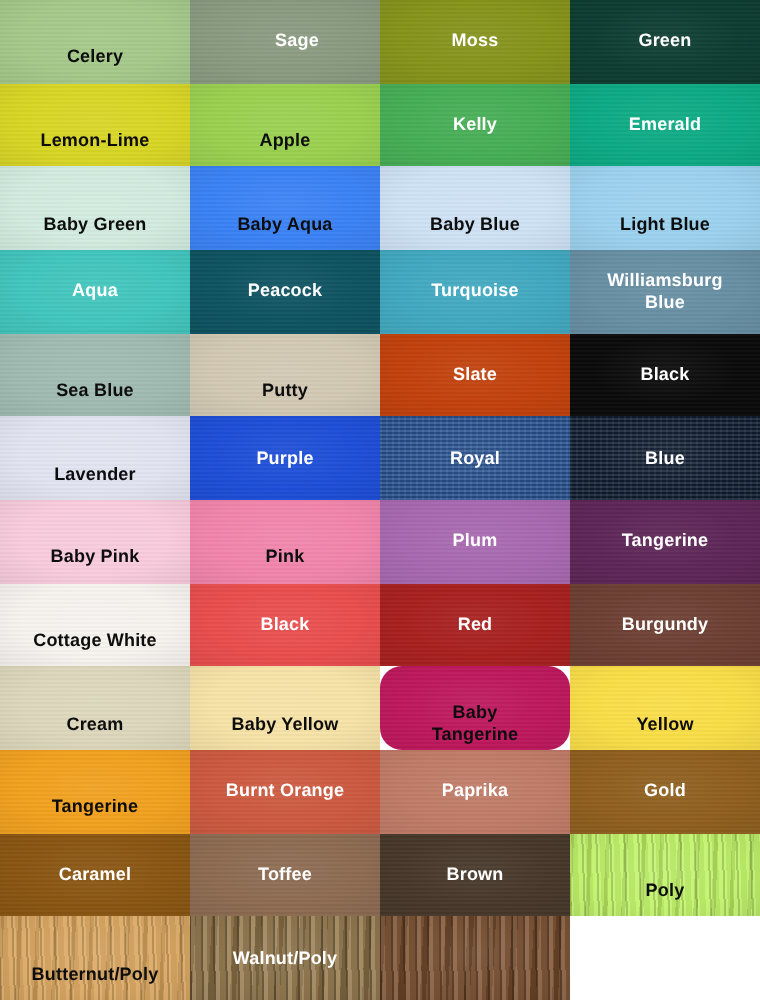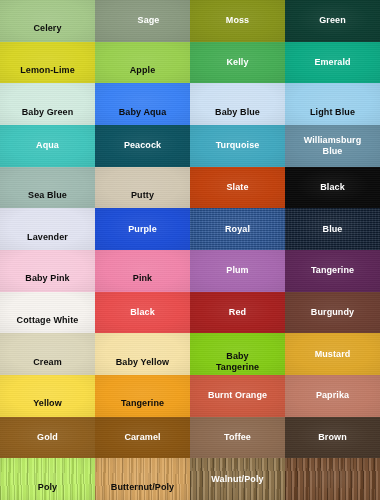--- a/index.html
+++ b/index.html
@@ -269,28 +269,24 @@
       <span class="swatch-label label-light" style="color: rgb(255, 255, 255);">Burgundy</span>
     </div>
     <div class="swatch tex-cloth" style="background: rgb(221, 216, 188);">
       <div class="sheen"></div>
       <span class="swatch-label label-dark" style="color: rgb(13, 13, 13);">Cream</span>
     </div>
     <div class="swatch tex-cloth" style="background: rgb(247, 227, 168);">
       <div class="sheen"></div>
       <span class="swatch-label label-dark" style="color: rgb(13, 13, 13);">Baby Yellow</span>
     </div>
-    <div class="swatch tex-cloth" style="background: #84cc16;">
+    <div class="swatch tex-cloth" style="background: #be185d; border-radius: 11px;">
       <div class="sheen"></div>
       <span class="swatch-label label-dark" style="color: rgb(13, 13, 13);">Baby
 Tangerine</span>
-    </div>
-    <div class="swatch tex-cloth" style="background: rgb(223, 168, 42);">
-      <div class="sheen"></div>
-      <span class="swatch-label label-light" style="color: rgb(255, 255, 255);">Mustard</span>
     </div>
     <div class="swatch tex-cloth" style="background: rgb(250, 222, 71);">
       <div class="sheen"></div>
       <span class="swatch-label label-dark" style="color: rgb(13, 13, 13);">Yellow</span>
     </div>
     <div class="swatch tex-cloth" style="background: rgb(242, 161, 30);">
       <div class="sheen"></div>
       <span class="swatch-label label-dark" style="color: rgb(13, 13, 13);">Tangerine</span>
     </div>
     <div class="swatch tex-cloth" style="background: rgb(205, 89, 64);">

